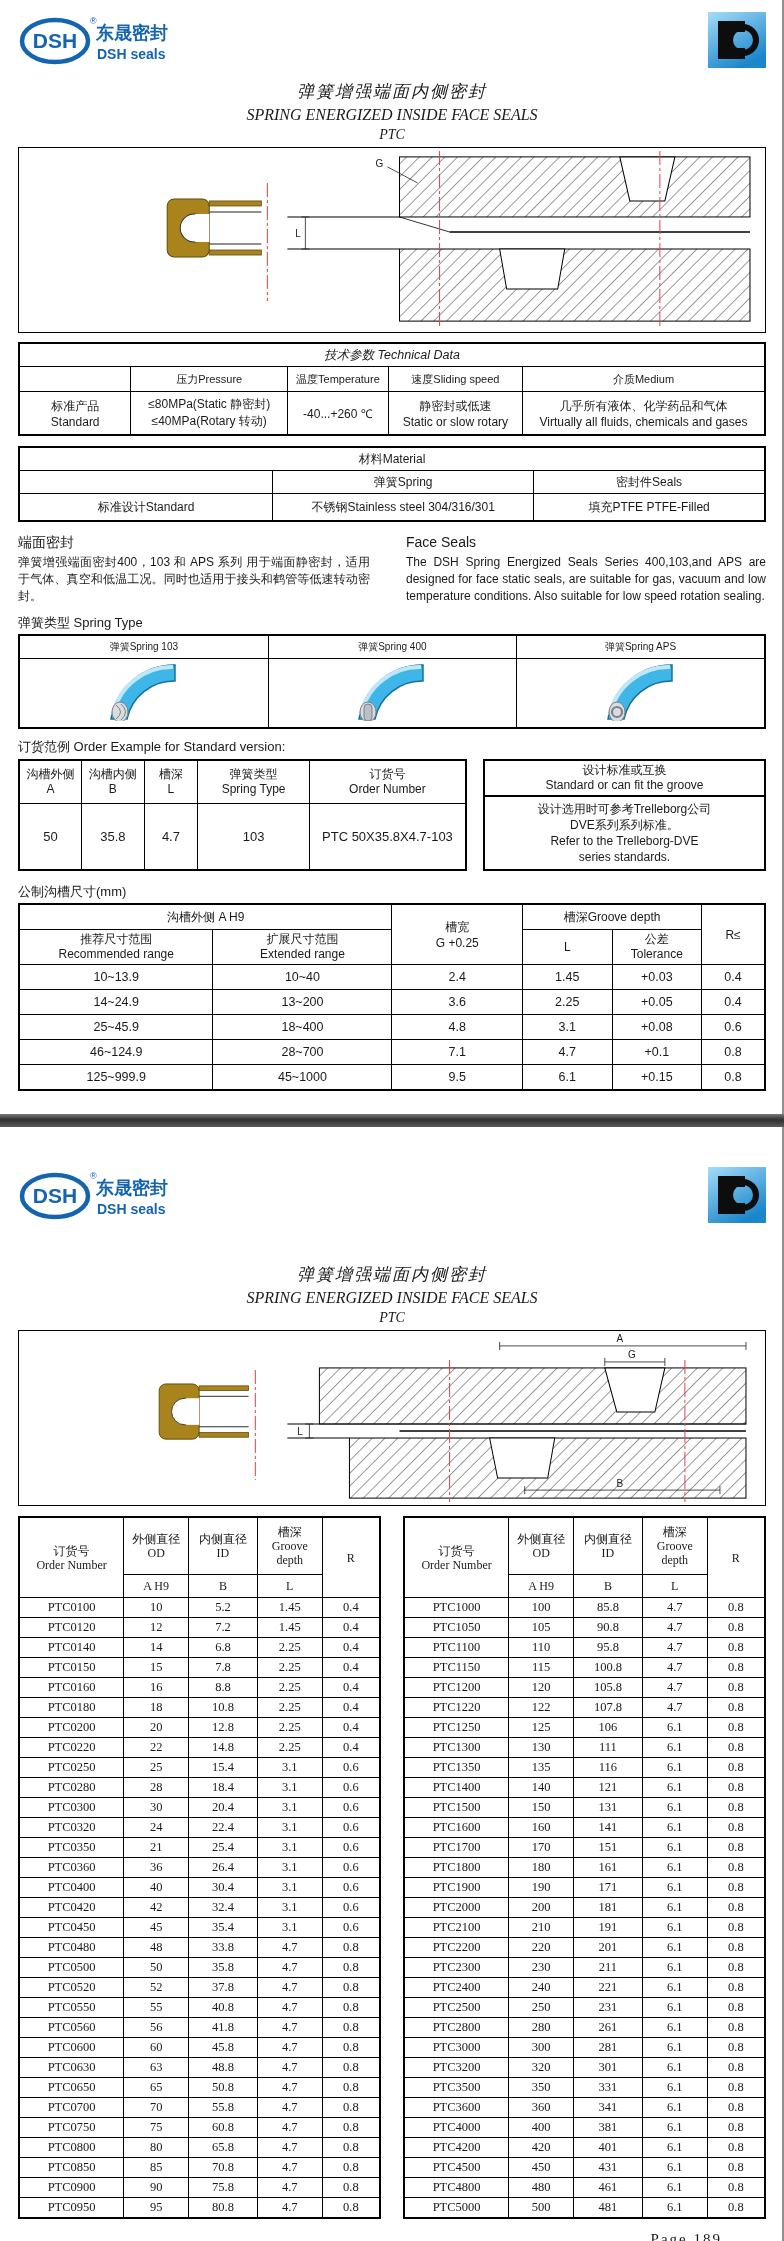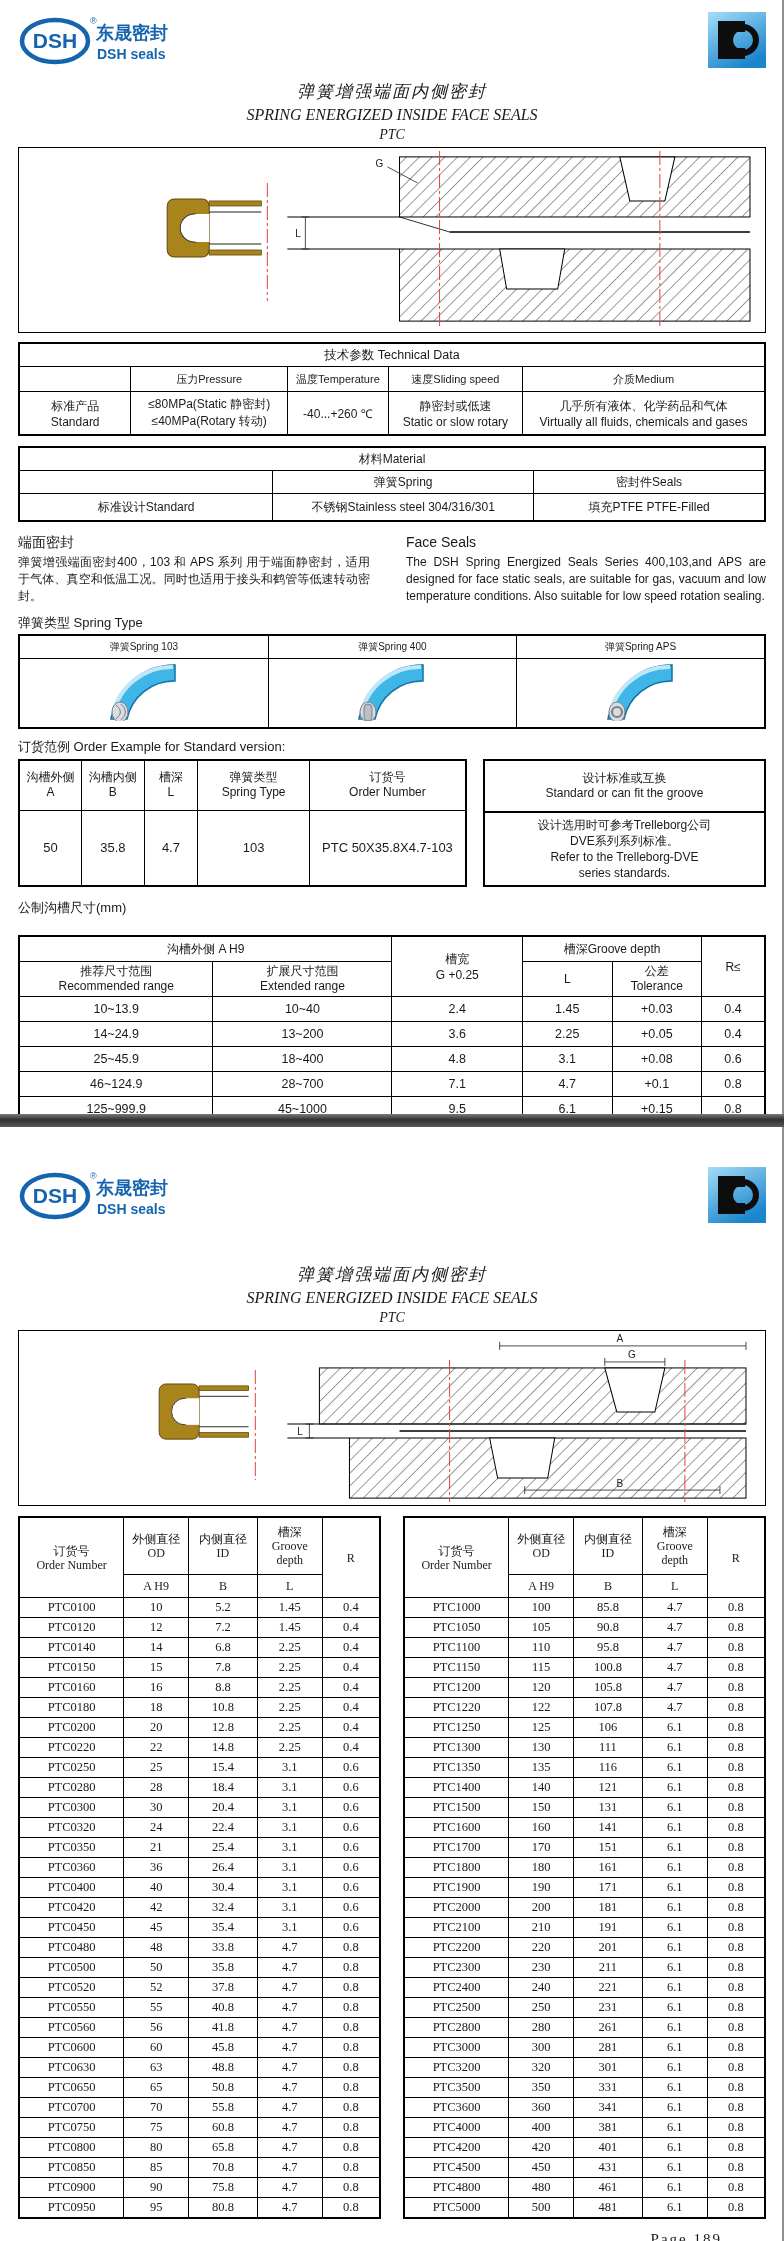--- a/index.html
+++ b/index.html
@@ -17,44 +17,44 @@
   .t-ptc{font-size:14px;line-height:19px;}
   .draw-box{border:1.5px solid #000;height:184px;margin-top:3px;position:relative;background:#fff;}
   .p2 .draw-box{height:174px;}
   .draw-box svg{width:100%;height:100%;display:block;}
   table{border-collapse:collapse;width:100%;table-layout:fixed;}
   td,th{border:1px solid #000;text-align:center;vertical-align:middle;padding:1px 2px;
         font-weight:normal;overflow:hidden;}
   .btable{border:2px solid #000;}
   .pre{white-space:pre-line;}
   .tech{margin-top:9px;font-size:12px;}
-  .tech .ttl{height:20px;font-size:12.5px;}
+  .tech .ttl{height:20px;font-size:12.5px;font-style:italic;}
   .tech .hrow th{height:22px;font-size:11px;}
   .tech .vrow td{height:40px;font-size:12px;}
   .material{margin-top:10px;font-size:12px;}
   .material td{height:20px;}
   .material .vrow td{height:24px;}
   .face{display:flex;margin-top:11px;gap:36px;}
   .face .col-l{width:352px;}
   .face .col-r{flex:1;}
   .fs-title{font-size:14px;line-height:19px;}
   .fs-body{font-size:12px;line-height:17px;margin-top:2px;text-align:justify;}
   .sec-label{font-size:13px;line-height:18px;margin-top:9px;}
   .springs{margin-top:2px;}
   .springs th{height:20px;font-size:10px;}
   .springs td.img{height:66px;background:#fff;}
   .order-wrap{display:flex;gap:16px;margin-top:3px;align-items:stretch;}
   .order-t{width:452px;font-size:12px;}
   .order-t th{height:36px;line-height:15px;}
   .order-t .vrow td{height:56px;font-size:13px;}
   .std-box{width:281px;border:2px solid #000;display:flex;flex-direction:column;}
-  .std-box .bx-h{border-bottom:2px solid #000;font-size:12px;line-height:15px;padding:10px 2px;text-align:center;}
+  .std-box .bx-h{border-bottom:2px solid #000;font-size:12px;line-height:15px;padding:2px 2px;text-align:center;}
   .std-box .bx-b{flex:1;font-size:12px;line-height:16px;padding:4px 2px;text-align:center;}
   .install-titles{margin-top:12px;font-size:13px;line-height:18px;}
-  .install{margin-top:18px;font-size:12.5px;}
+  .install{margin-top:2px;font-size:12.5px;}
   .install th{font-size:12px;}
   .install .r1 th{height:22px;}
   .install .r2 th{height:32px;line-height:15px;}
   .install td{height:22px;}
   .pg-footer{margin-top:16px;font-family:"Liberation Serif",serif;font-size:15px;letter-spacing:2px;}
   .pg-footer.right{text-align:right;padding-right:44px;margin-top:12px;}
   .parts-wrap{display:flex;gap:22px;margin-top:10px;}
   .parts{width:363px;font-family:"Liberation Serif",serif;font-size:12.5px;}
   .parts th{font-size:12px;line-height:14px;}
   .parts .r1 th{height:54px;}

